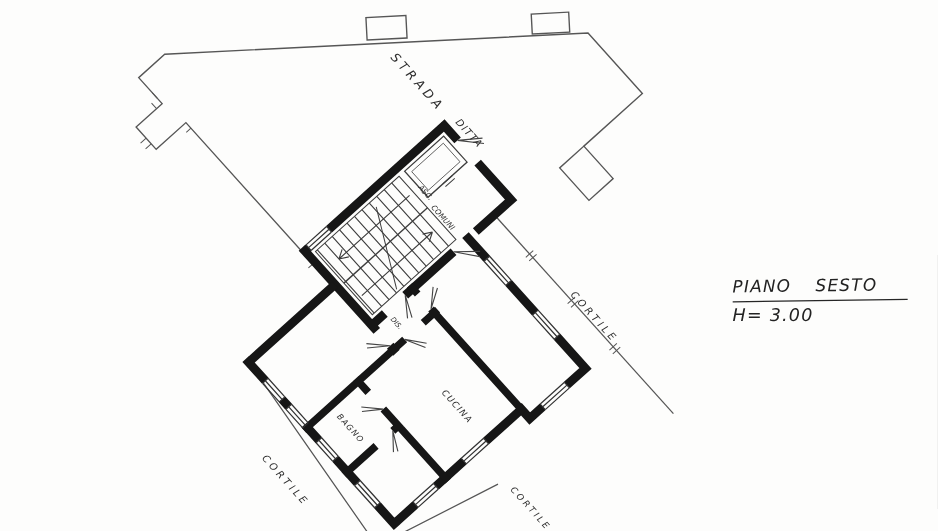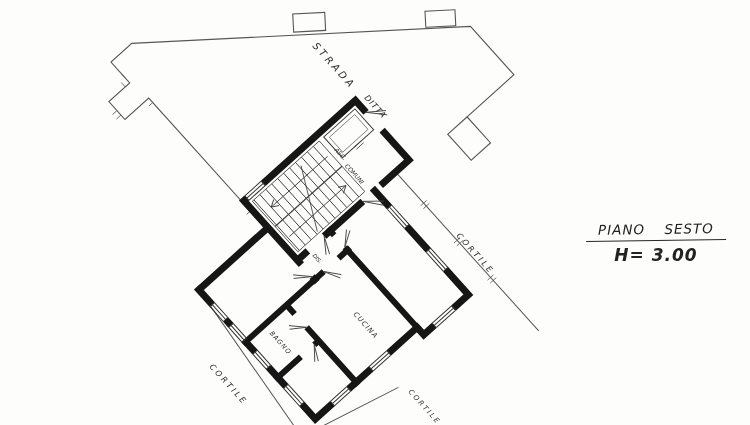--- a/index.html
+++ b/index.html
@@ -4,28 +4,28 @@
 <style>
   html,body{margin:0;padding:0;background:#e8e8e8;}
   .sheet{
     position:relative;width:750px;height:425px;overflow:hidden;
     background:#fdfdfc;font-family:"DejaVu Sans",sans-serif;
   }
   svg{position:absolute;left:0;top:0;}
   .plan-label{fill:#2f2f2f;font-family:"DejaVu Sans",sans-serif;font-style:italic;}
   .title-block{
     position:absolute;left:586px;top:221px;width:140px;
-    color:#222;font-style:italic;text-align:center;
+    color:#222;font-style:italic;
   }
   .title-line{
     font-size:13.5px;letter-spacing:1px;word-spacing:14px;white-space:nowrap;
     border-bottom:1.5px solid #262626;padding-bottom:3px;
     transform:rotate(-0.8deg);
   }
-  .height-line{font-size:17px;margin-top:4px;letter-spacing:1px;font-weight:bold;}
+  .height-line{font-size:14px;margin-top:4px;letter-spacing:1px;}
 </style>
 </head>
 <body>
 
 <div class="sheet">
   <svg width="750" height="425" viewBox="0 0 750 425">
 
     <g transform="translate(272,232) rotate(-42)">
 
       <g stroke="#565656" stroke-width="1.1" fill="none">

